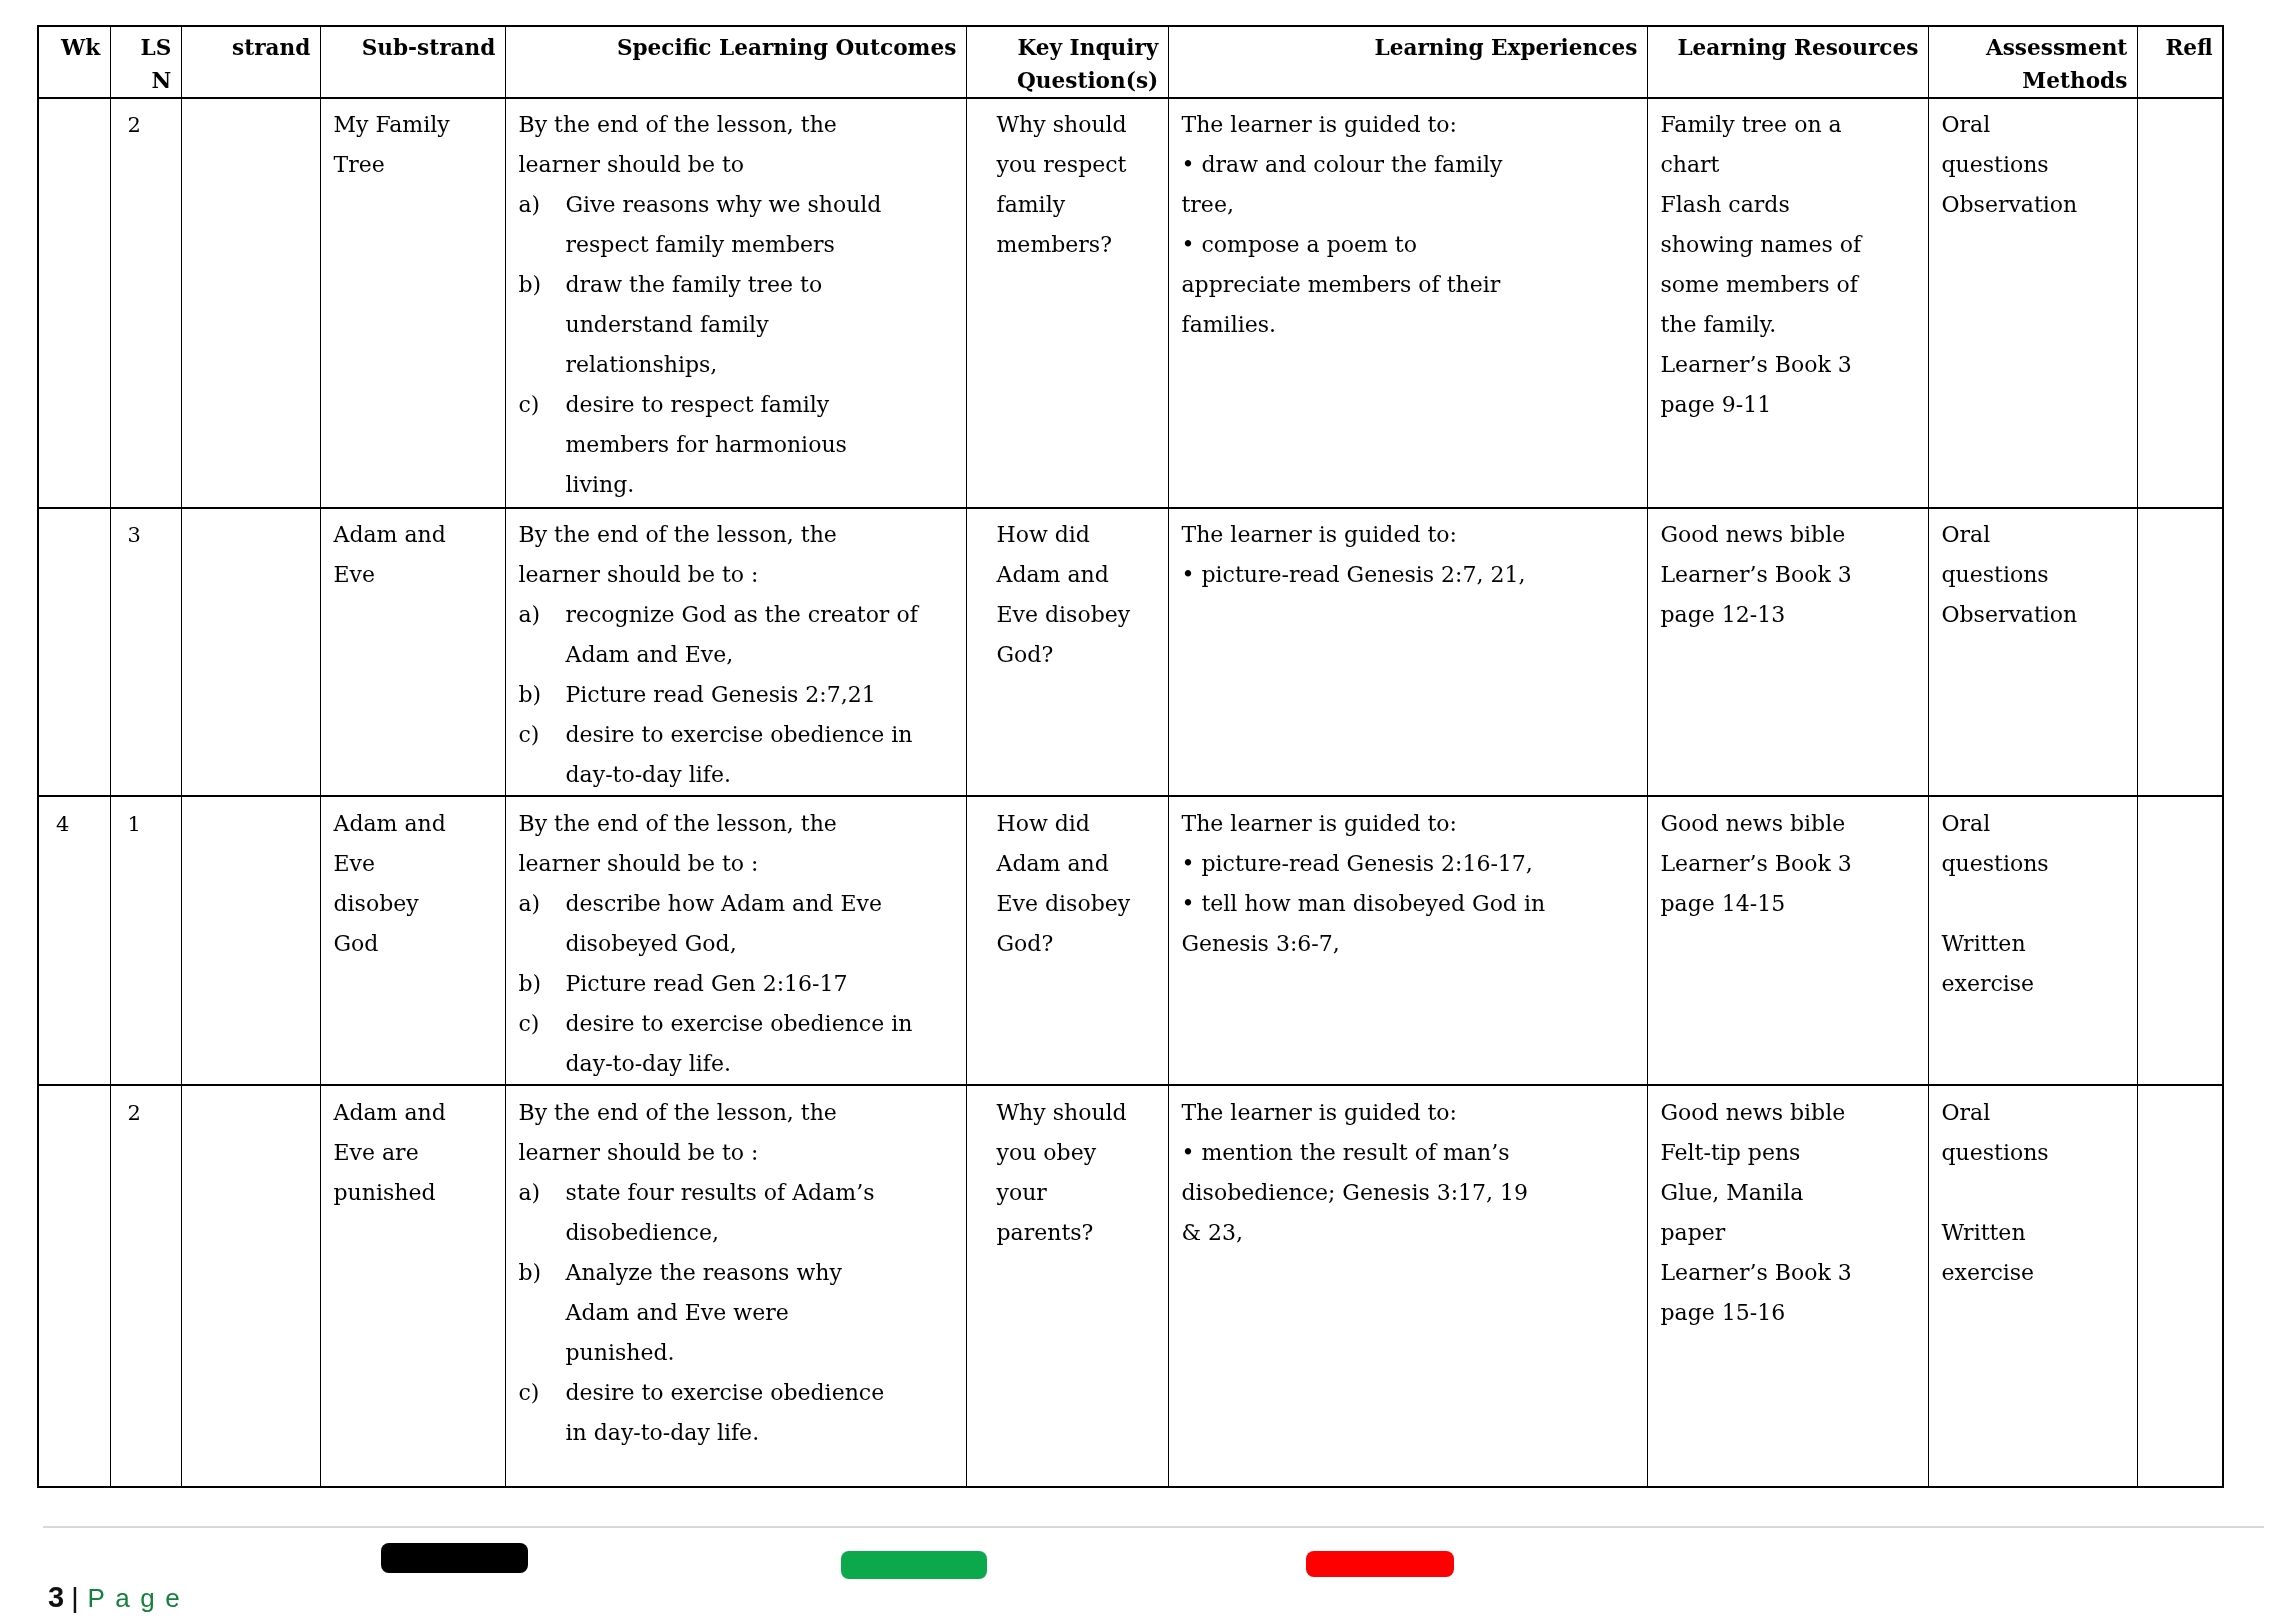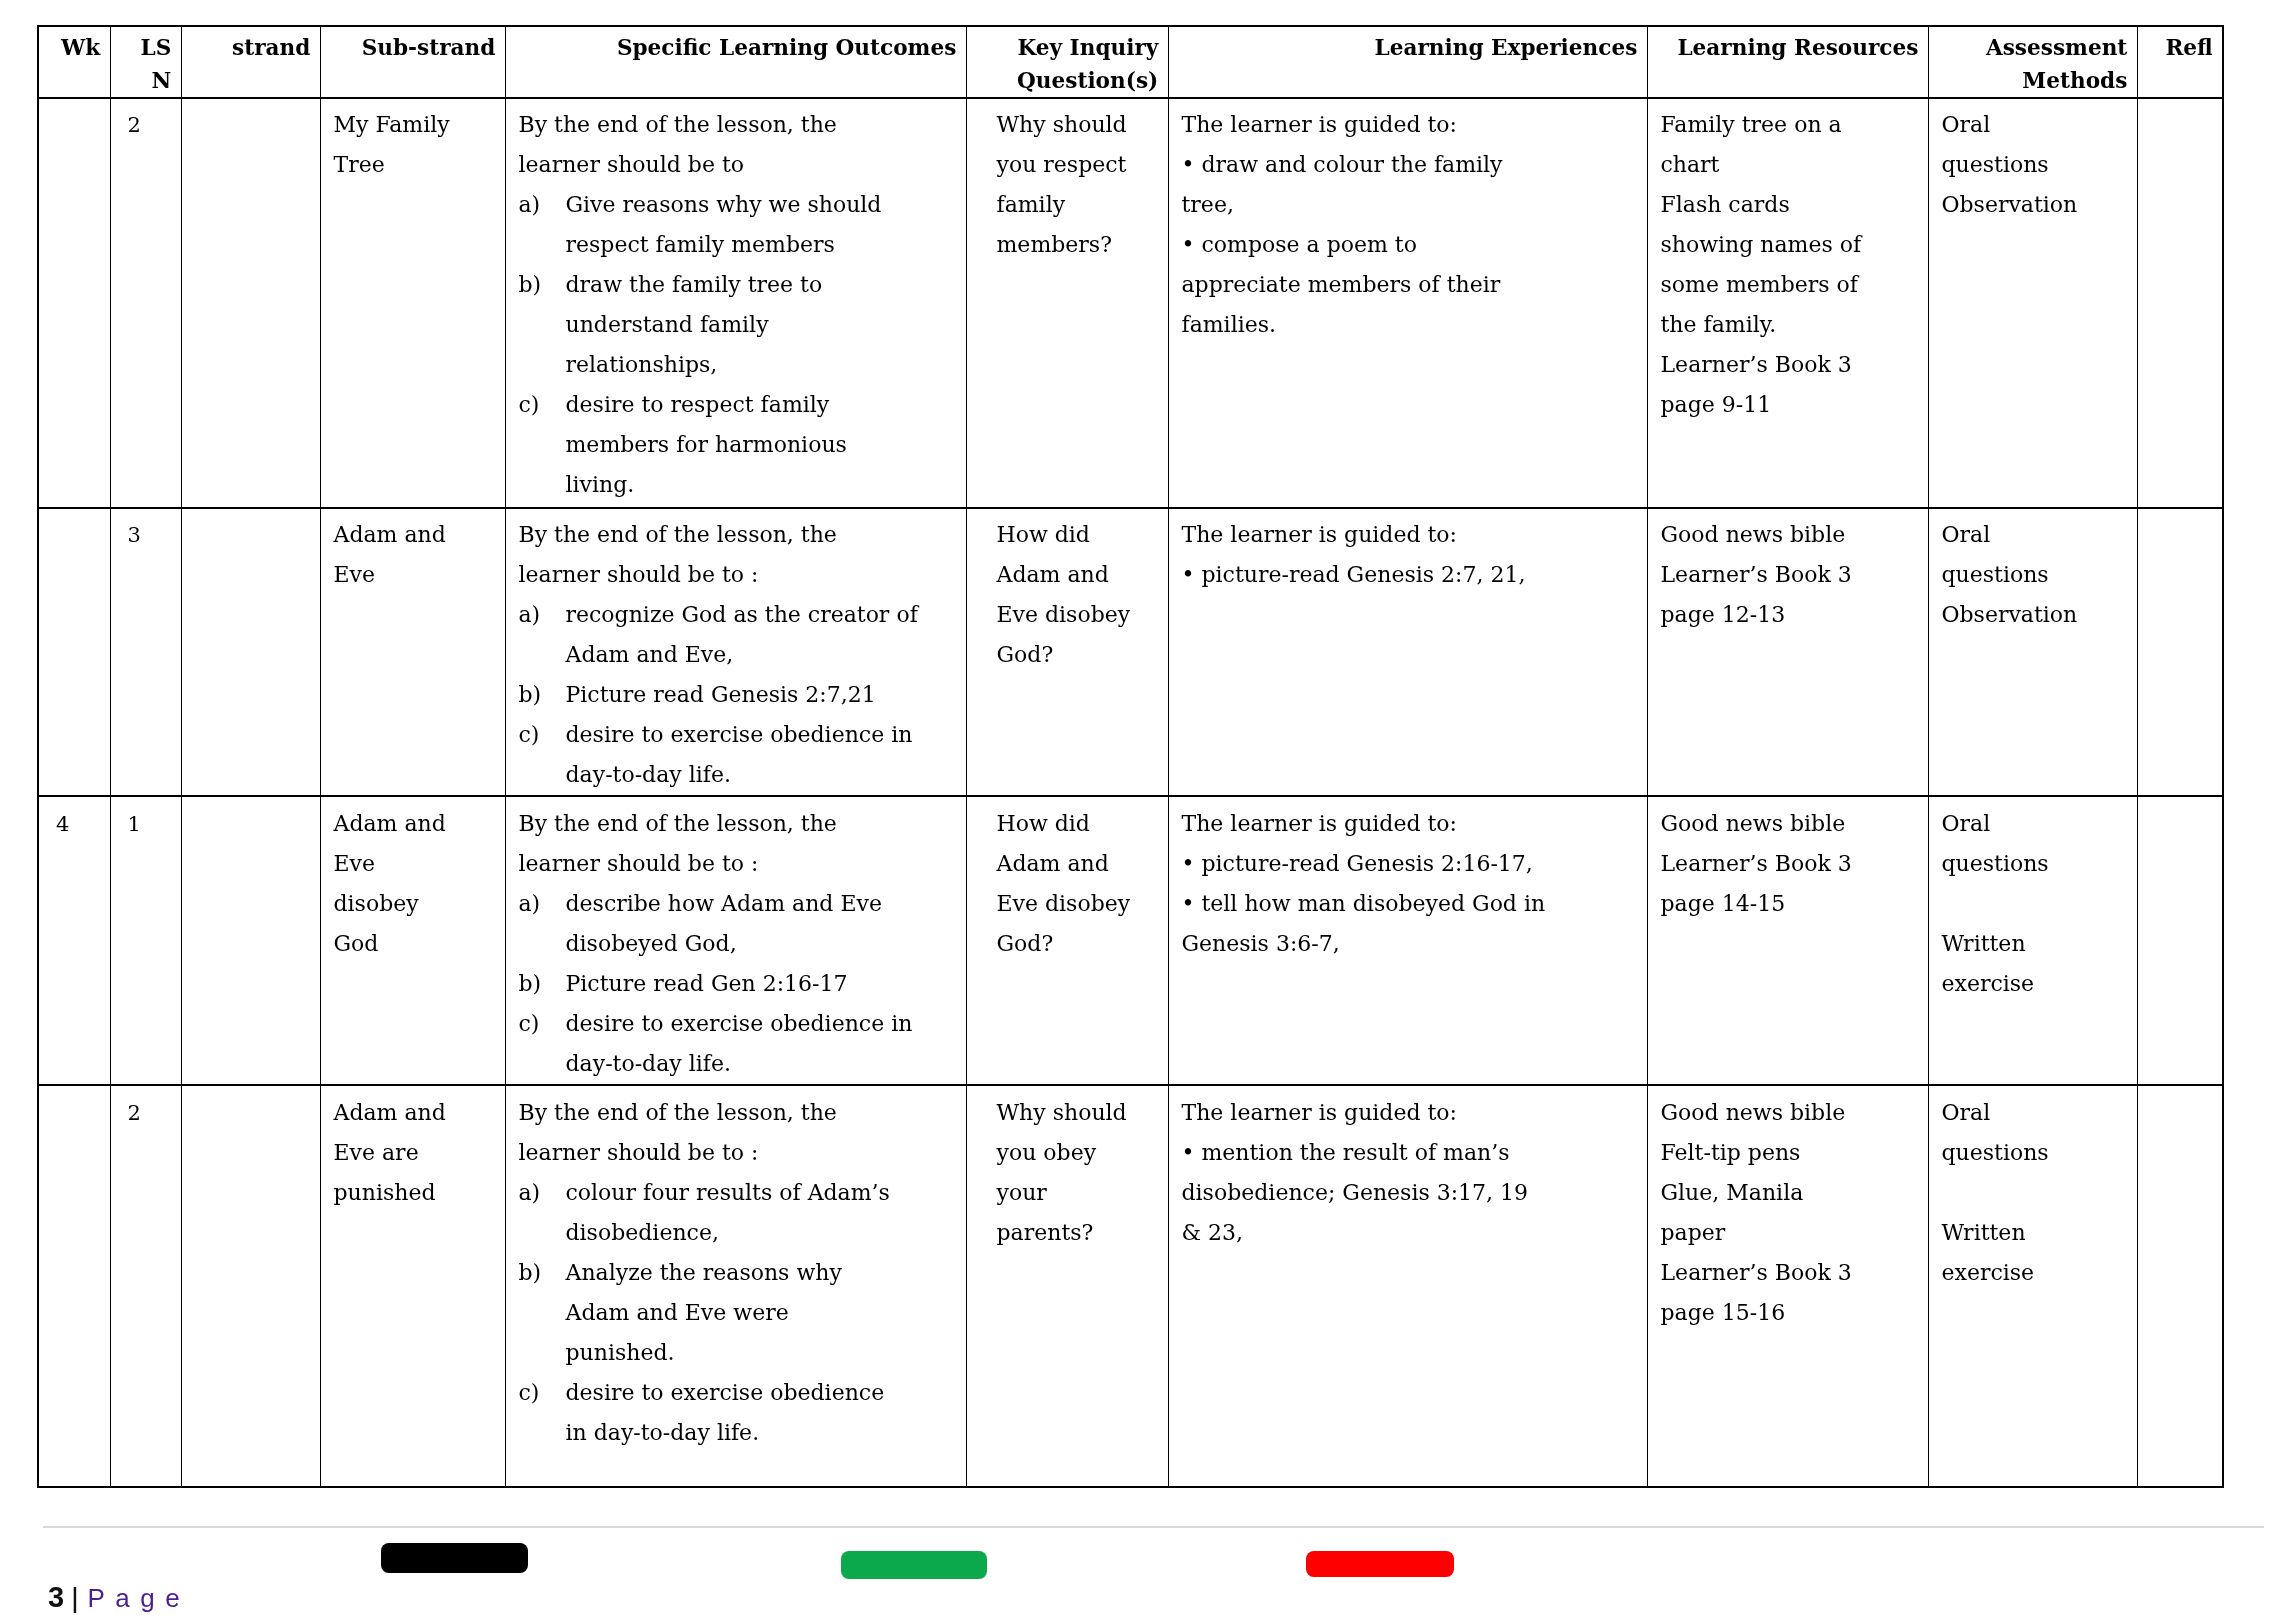--- a/index.html
+++ b/index.html
@@ -57,21 +57,21 @@
     position: absolute; left: 43px; top: 1526px;
     width: 2221px; height: 2px;
   }
   .footer-text {
     position: absolute; left: 48px; top: 1543px;
     font-family: "Liberation Sans", sans-serif;
     display: flex; align-items: baseline;
   }
   .page-num  { font-size: 29px; font-weight: bold; color: #111; }
   .page-sep  { font-size: 27.5px; font-weight: bold; color: #111; margin: 0 9.2px 0 6.5px; transform: scaleX(0.7); }
-  .page-word { font-size: 26px; color: #4c1d95; letter-spacing: 10.5px; margin-top: 40px; }
+  .page-word { font-size: 26px; color: #15803d; letter-spacing: 10.5px; margin-top: 40px; }
 
   
   .bar { position: absolute; border-radius: 7.9px; }
   .bar-black { left: 381px;  top: 1543px; width: 147px; height: 30px; }
   .bar-green { left: 841px; top: 1551px; width: 146px; height: 27.5px; }
   .bar-red   { left: 1306px; top: 1551px; width: 148px; height: 26px; }
 </style>
 </head>
 <body>
 
@@ -309,21 +309,21 @@
       <td>
           <div class="txt">Adam and
 Eve are
 punished</div>
         </td>
       <td>
         <div class="txt">By the end of the lesson, the
 learner should be to :</div>
         <div class="li">
             <span class="marker">a)</span>
-            <span class="li-text">colour four results of Adam’s
+            <span class="li-text">state four results of Adam’s
 disobedience,</span>
           </div>
         <div class="li">
             <span class="marker">b)</span>
             <span class="li-text">Analyze the reasons why
 Adam and Eve were
 punished.</span>
           </div>
         <div class="li">
             <span class="marker">c)</span>

